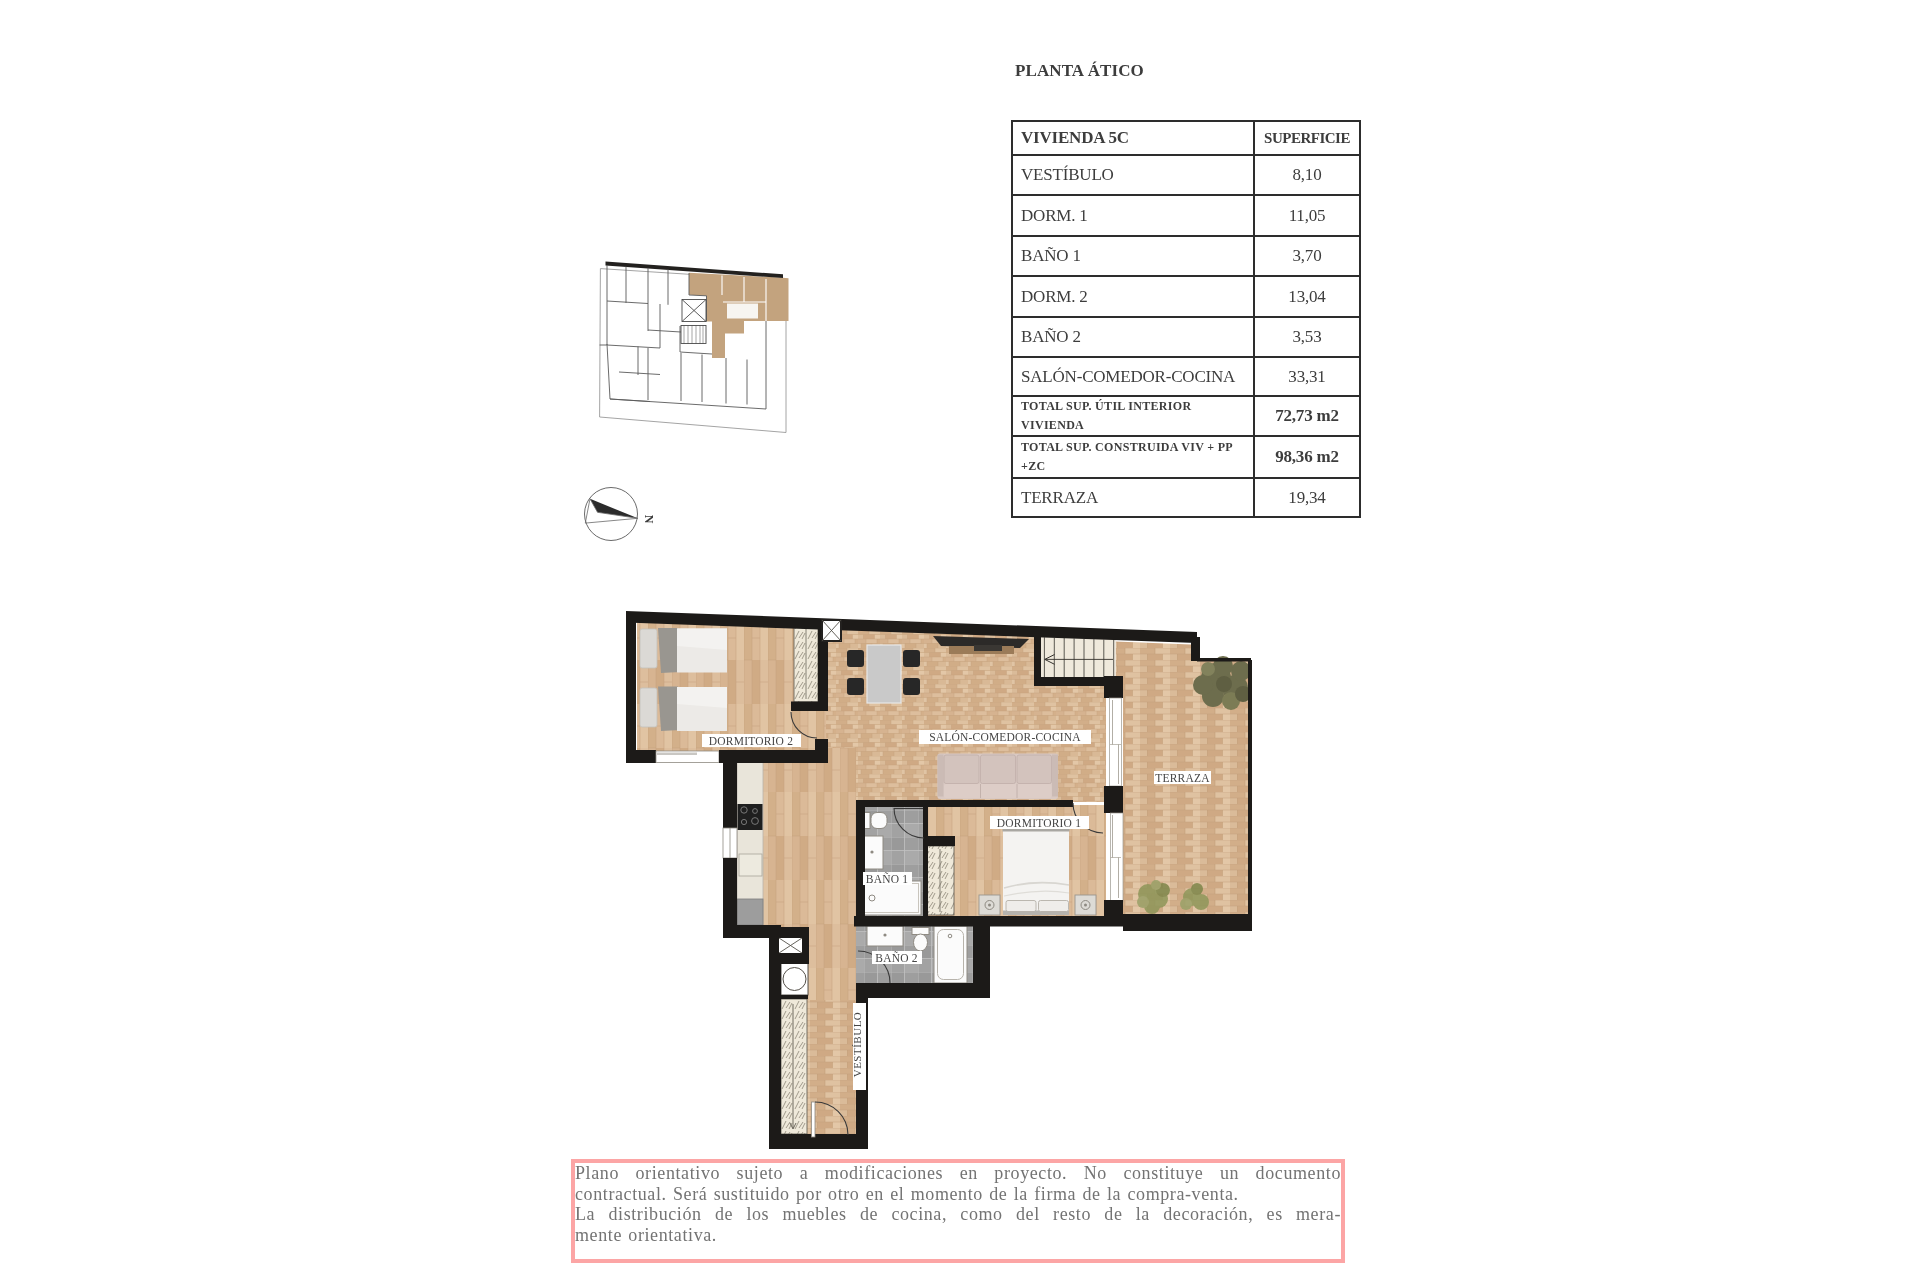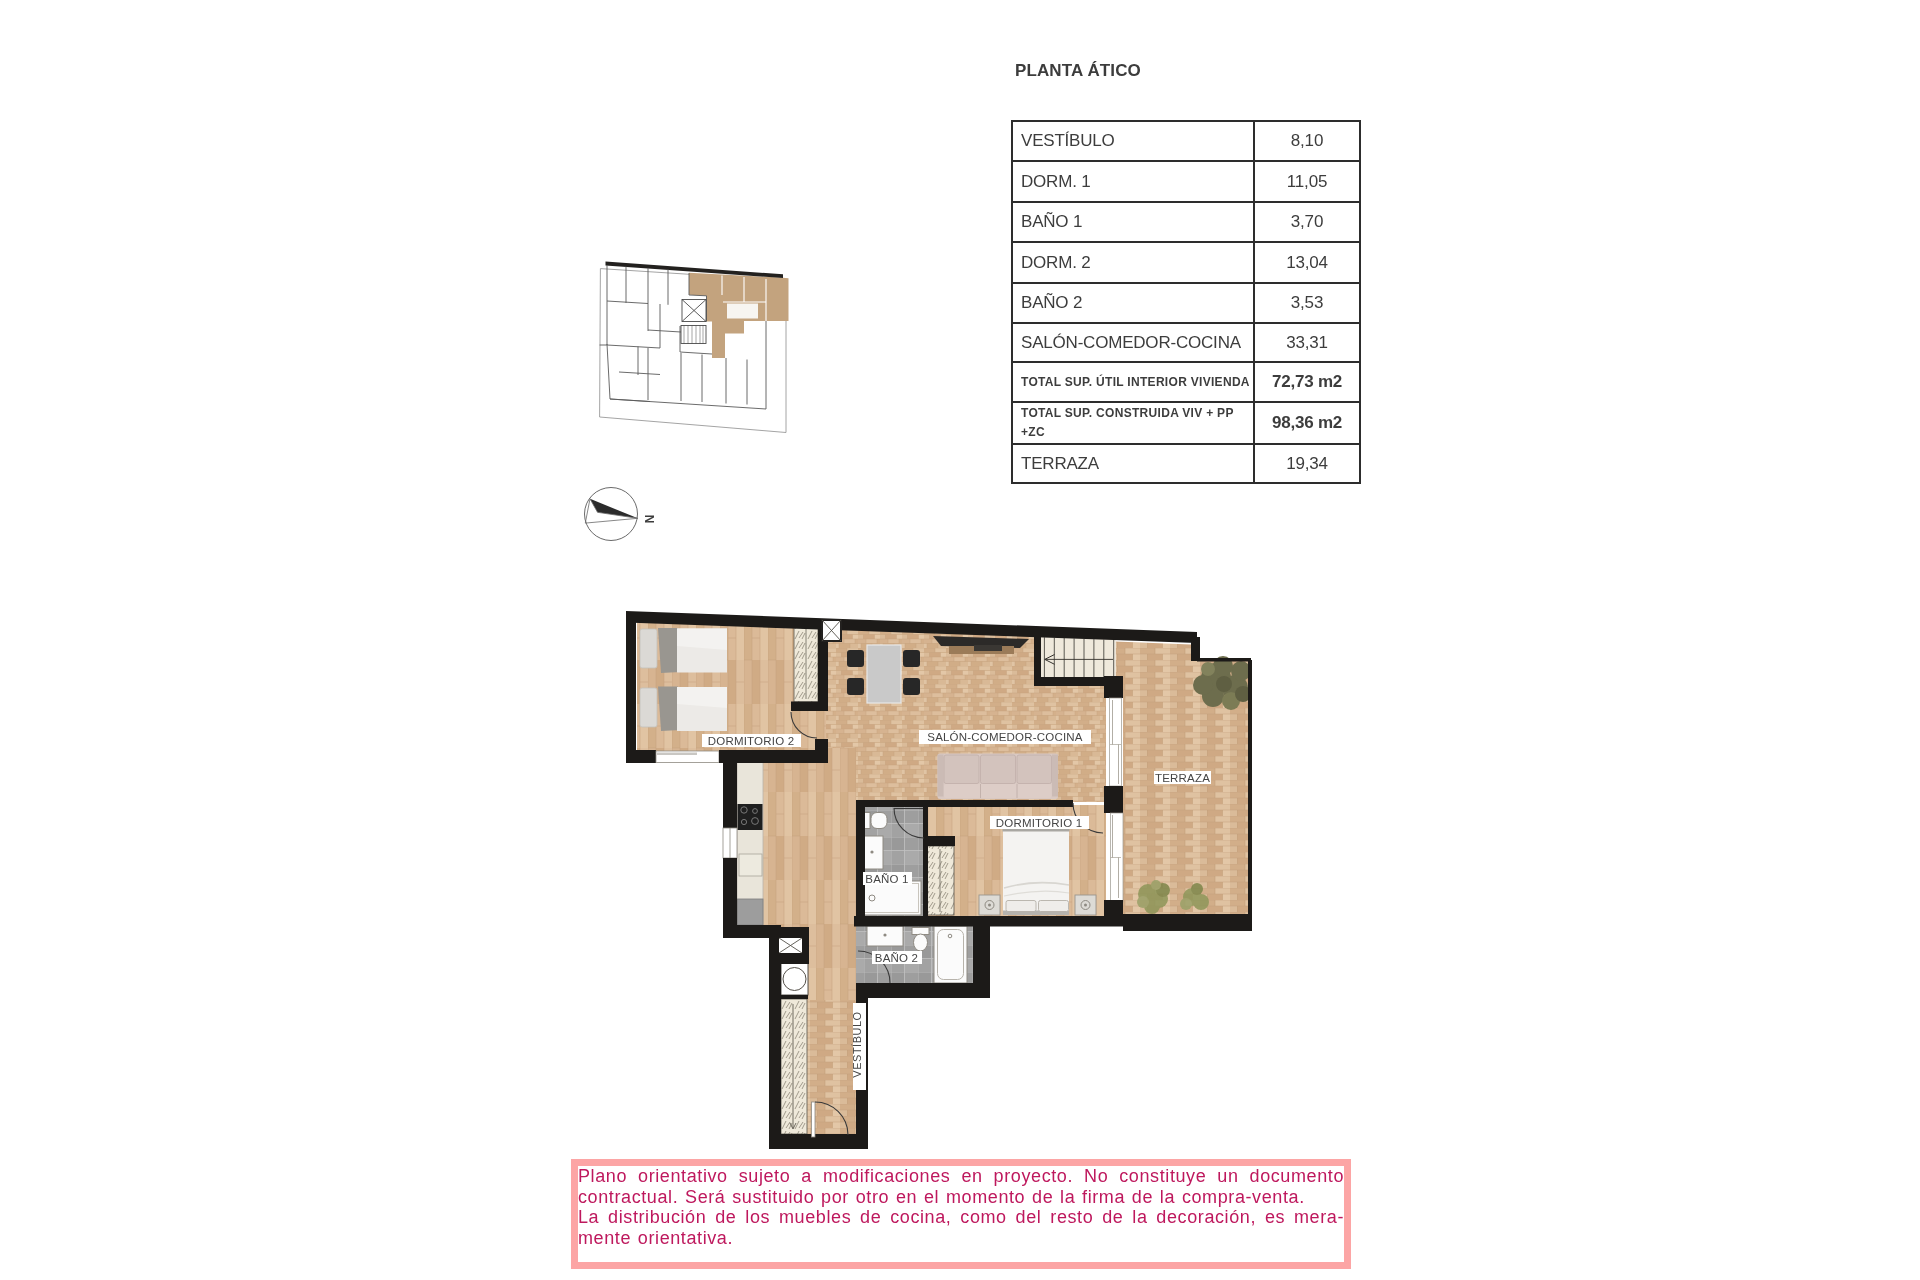--- a/index.html
+++ b/index.html
@@ -1,41 +1,45 @@
 <!DOCTYPE html>
 <html><head>
 <meta charset="utf-8">
 <style>
   html,body{margin:0;padding:0;background:#ffffff;}
   #page{position:relative;width:1920px;height:1280px;background:#ffffff;overflow:hidden;
-        font-family:Liberation Sans, sans-serif;}
+        font-family:Liberation Serif, serif;}
   .abs{position:absolute;}
   #title{left:1015px;top:61px;font-size:17px;font-weight:bold;color:#3c3c3c;letter-spacing:0.1px;}
   #suptable{position:absolute;left:1011px;top:120px;width:348px;border-collapse:collapse;table-layout:fixed;
             color:#3d3d3d;font-size:17px;letter-spacing:-0.2px;}
   #suptable td{border:2px solid #2d2d2d;padding:0 0 0 8px;overflow:hidden;white-space:nowrap;}
   #suptable td.v{text-align:center;padding:0;}
   #suptable td.b{font-weight:bold;font-size:12px;line-height:19px;white-space:normal;letter-spacing:0.3px;}
   #suptable td.vb{font-weight:bold;font-size:17px;}
-  #disc{left:571px;top:1159px;width:766px;height:96px;border:7px solid #fca5a5;
-        color:#be185d;font-size:18px;line-height:20.6px;letter-spacing:0.6px;word-spacing:1.2px;}
+  #disc{left:571px;top:1159px;width:766px;height:96px;border:4px solid #fca5a5;
+        color:#737373;font-size:18px;line-height:20.6px;letter-spacing:0.6px;word-spacing:1.2px;}
   #disc .j{text-align:justify;text-align-last:justify;}
 </style>
 </head>
 <body>
 <div id="page">
 
   <div id="title" class="abs">PLANTA ÁTICO</div>
 
   <table id="suptable">
     <colgroup>
         <col style="width:242px">
         <col style="width:106px">
       </colgroup>
     <tbody>
+        <tr style="height:34px">
+          <td style="font-weight:bold">VIVIENDA 5C</td>
+          <td class="v vb" style="font-size:15px;letter-spacing:-0.5px">SUPERFICIE</td>
+        </tr>
     <tr style="height:40px">
           <td>VESTÍBULO</td>
           <td class="v">8,10</td>
         </tr>
     <tr style="height:41px">
           <td>DORM. 1</td>
           <td class="v">11,05</td>
         </tr>
     <tr style="height:40px">
           <td>BAÑO 1</td>

